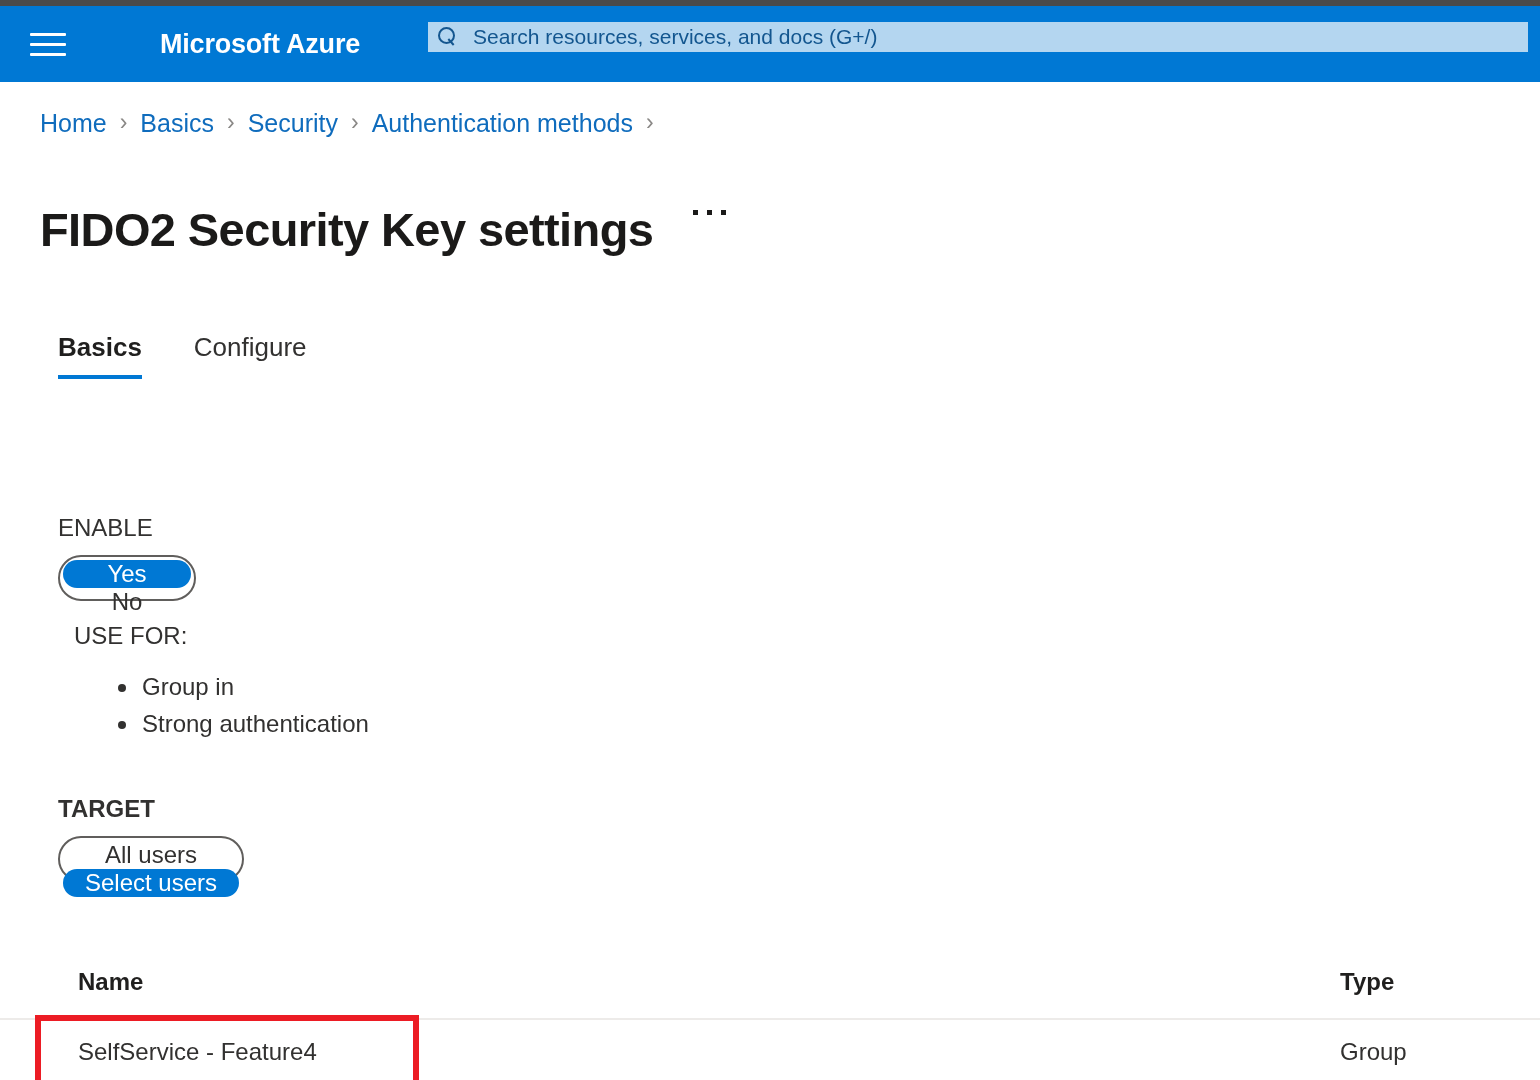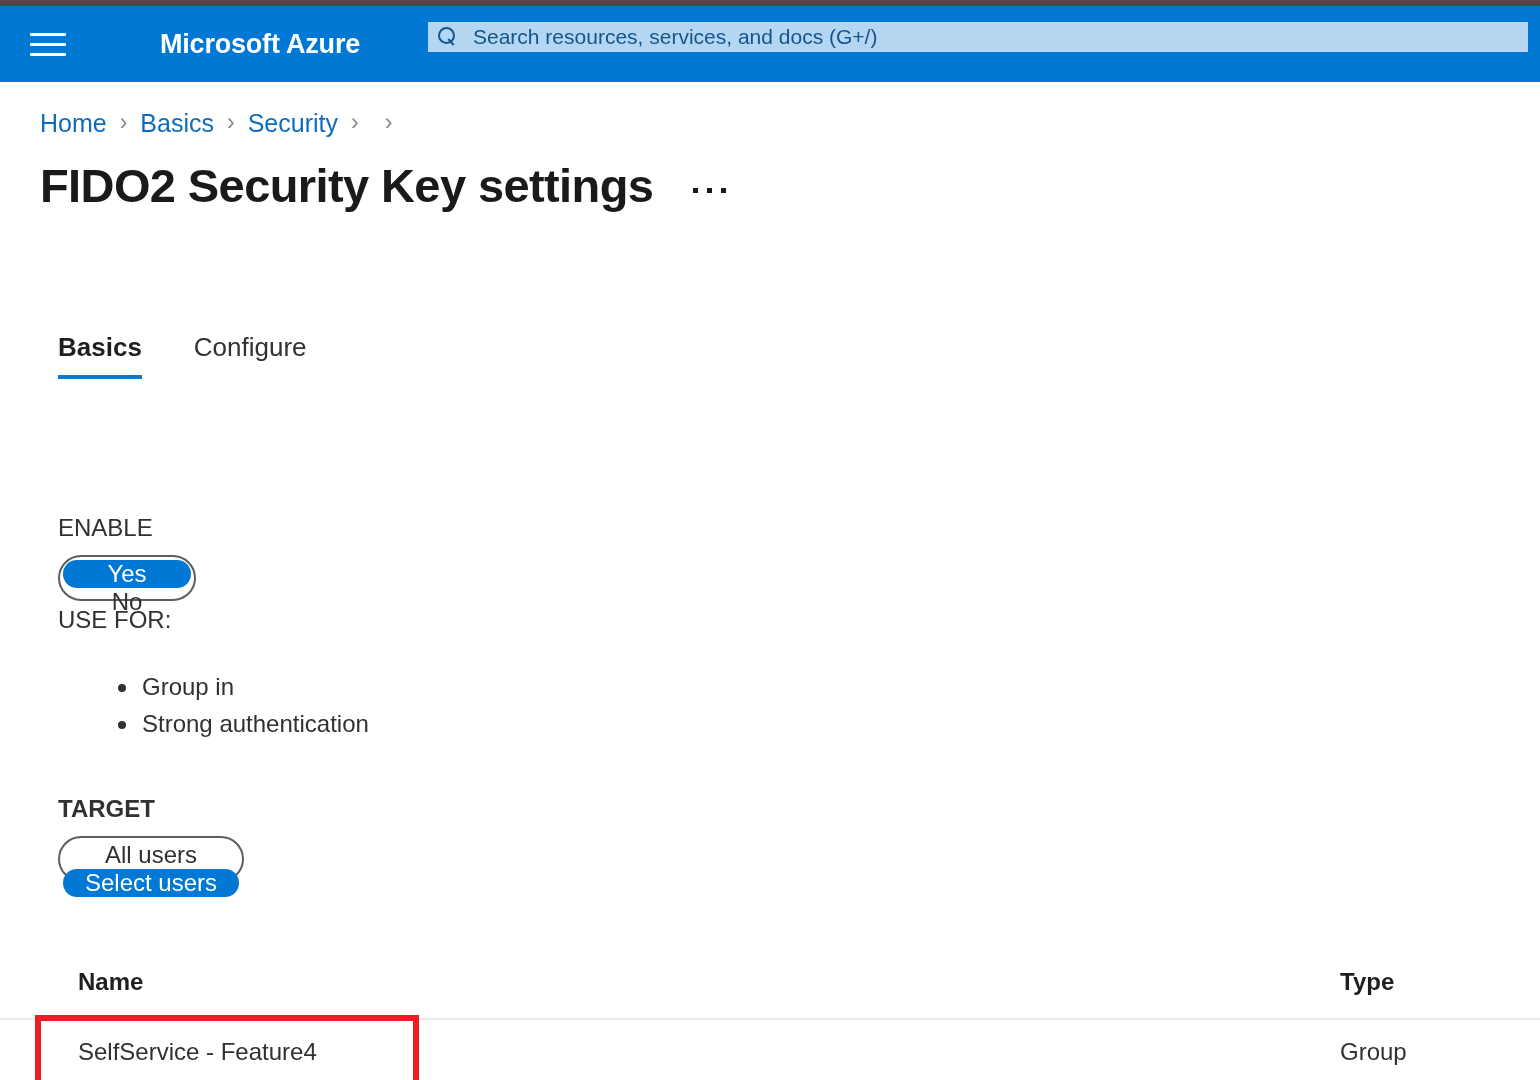--- a/index.html
+++ b/index.html
@@ -137,20 +137,21 @@
     top: 76px; left: 40px;
     display: flex;
     align-items: center;
   }
   .page-title {
     font-size: 47px;
     font-weight: bold;
     color: #1b1a19;
     letter-spacing: -0.6px;
     white-space: nowrap;
+    margin-top: 44px;
   }
   .ellipsis-menu {
     margin-left: 40px;
     margin-top: 10px;
     display: flex;
     gap: 9px;
     cursor: pointer;
     align-items: center;
   }
   .ellipsis-menu i {
@@ -189,21 +190,21 @@
 
   
   .field-label {
     position: absolute;
     left: 58px;
     font-size: 24px;
     color: #323130;
     white-space: nowrap;
   }
   .label-enable { top: 432px; }
-  .label-usefor { top: 524px; }
+  .label-usefor { top: 540px; margin-left: 16px; }
   .label-target { top: 713px; font-weight: bold; }
 
   
   .pill {
     position: absolute;
     display: inline-flex;
     align-items: center;
     border: 2px solid #605e5c;
     border-radius: 999px;
     background: #ffffff;
@@ -338,20 +339,21 @@
 
 <div class="content">
 
   <div class="breadcrumb">
     <span class="crumb">Home</span>
     <span class="crumb-sep">›</span>
     <span class="crumb">Basics</span>
     <span class="crumb-sep">›</span>
     <span class="crumb">Security</span>
     <span class="crumb-sep">›</span>
+    <span class="crumb">Authentication methods</span>
     <span class="crumb-sep">›</span>
   </div>
 
   <div class="title-row">
     <div class="page-title">FIDO2 Security Key settings</div>
     <div class="ellipsis-menu">
       <i></i>
       <i></i>
       <i></i>
     </div>

